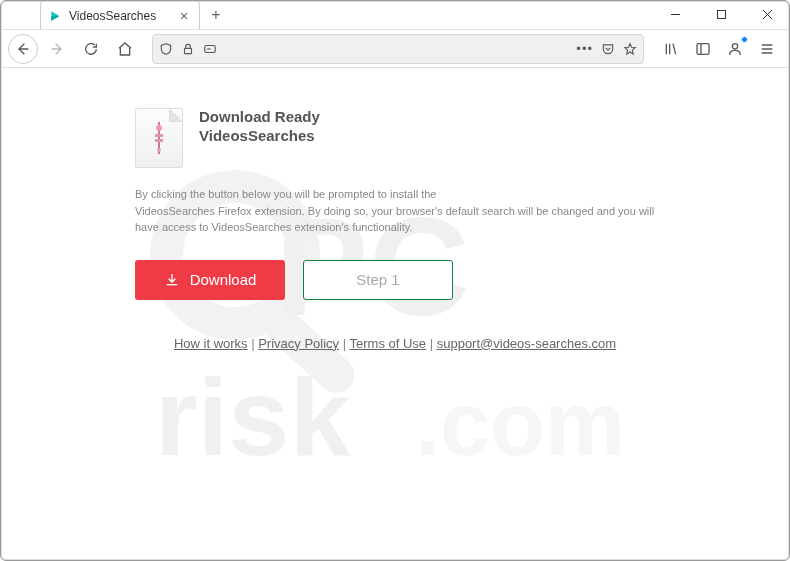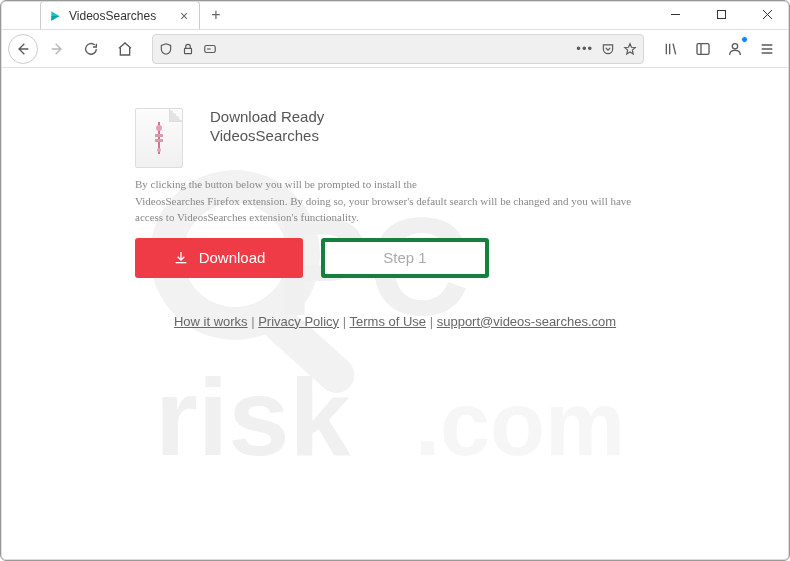--- a/index.html
+++ b/index.html
@@ -29,35 +29,35 @@
 .urlbar .ub-icon svg { width: 14px; height: 14px; }
 .urlbar .spacer { flex: 1; }
 .right-icons { display: flex; gap: 2px; align-items: center; }
 
 
 .page { position: relative; height: calc(561px - 68px); background: #fff; }
 .watermark { position: absolute; inset: 0; pointer-events: none; display: flex; align-items: center; justify-content: center; flex-direction: column; }
 .watermark-svg { width: 540px; height: 380px; opacity: 1; }
 
 .content { position: relative; z-index: 2; max-width: 560px; margin: 0 auto; padding: 40px 20px 0 20px; }
-.hero { display: flex; gap: 27px; margin-bottom: 8px; }
+.hero { display: flex; gap: 16px; margin-bottom: 18px; font-weight: bold; }
 .file-icon { width: 48px; height: 60px; background: linear-gradient(180deg,#fcfcfc,#f0f0f0); border: 1px solid #ddd; border-radius: 2px; position: relative; display:flex; align-items:center; justify-content:center; }
 .file-icon::before { content: ""; position: absolute; top: 0; right: 0; width: 12px; height: 12px; background: linear-gradient(225deg, transparent 50%, #e3e3e3 50%); border-bottom: 1px solid #ddd; border-left: 1px solid #ddd; }
 .file-icon .inner { width: 16px; height: 36px; }
 .file-icon .inner svg { width: 100%; height: 100%; }
 .hero-text { display: flex; flex-direction: column; gap: 2px; }
 .hero-text .line { font-size: 15px; color: #555; }
 
-.disclaimer { font-size: 11px; color: #888; line-height: 1.5; margin-bottom: 12px; font-family: Liberation Serif, serif; }
+.disclaimer { font-size: 11px; color: #888; line-height: 1.5; margin-bottom: 24px; }
 
 .buttons { display: flex; gap: 18px; margin-bottom: 36px; }
-.btn { width: 168px; height: 40px; display: flex; align-items: center; justify-content: center; border-radius: 3px; font-size: 15px; gap: 10px; cursor: pointer; }
+.btn { width: 150px; height: 40px; display: flex; align-items: center; justify-content: center; border-radius: 3px; font-size: 15px; gap: 10px; cursor: pointer; }
 .btn-primary { background: #ef3b46; color: #fff; }
 .btn-primary svg { width: 16px; height: 16px; fill: #fff; }
-.btn-secondary { background: #fff; border: 4px solid #15803d; color: #aaa; }
+.btn-secondary { background: #fff; border: 1px solid #15803d; color: #aaa; }
 
 .footer-links { text-align: center; font-size: 13px; color: #888; }
 .footer-links a { color: #666; text-decoration: underline; cursor: pointer; }
 
 
 .frame { position: absolute; inset: 0; border: 1px solid #999; pointer-events: none; border-radius: 6px; box-shadow: inset 0 0 0 1px #ddd; }
 
 .profile-badge { position: relative; }
 .profile-badge .dot { position: absolute; top: 2px; right: 2px; width: 7px; height: 7px; background: #0a84ff; border-radius: 50%; border: 1px solid #fff; }
 </style>

